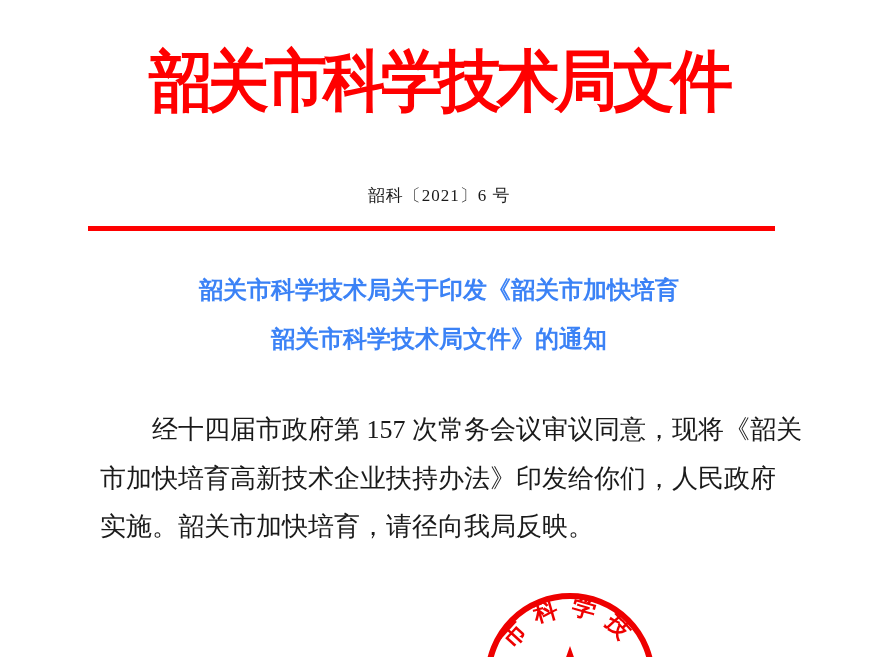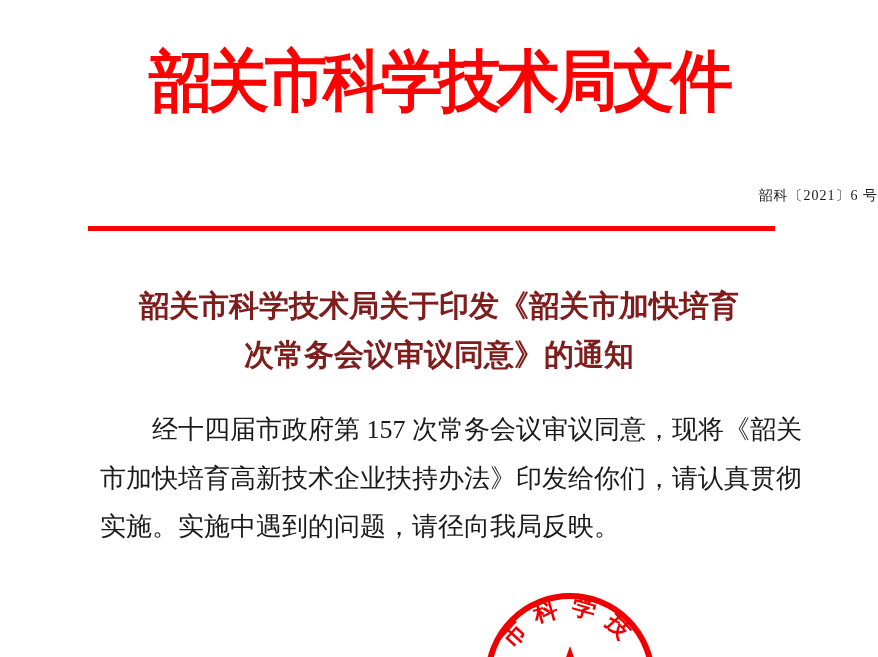--- a/index.html
+++ b/index.html
@@ -27,44 +27,44 @@
     letter-spacing: -4px;
     transform: scaleY(1.08);
     transform-origin: center top;
     white-space: nowrap;
   }
   .doc-number {
     position: absolute;
     top: 180px;
     left: 0;
     right: 0;
-    text-align: right;
-    font-size: 14px;
+    text-align: center;
+    font-size: 17px;
     line-height: 32px;
     letter-spacing: 1px;
     color: #1a1a1a;
   }
   .red-rule {
     position: absolute;
     top: 226px;
     left: 88px;
     width: 687px;
     height: 5px;
     background: #fe0000;
   }
   .doc-title {
     position: absolute;
-    top: 281px;
+    top: 266px;
     left: 0;
     right: 0;
     text-align: center;
-    font-size: 30px;
+    font-size: 24px;
     line-height: 49px;
     font-weight: bold;
-    color: #7f1d1d;
+    color: #3b82f6;
   }
   .body-block {
     position: absolute;
     top: 406px;
     left: 100px;
     width: 678px;
     font-size: 26px;
     line-height: 48.5px;
     color: #1a1a1a;
   }
@@ -90,27 +90,27 @@
 <div class="page">
 
   <div class="agency-title">韶关市科学技术局文件</div>
 
   <div class="doc-number">韶科〔2021〕6 号</div>
 
   <div class="red-rule"></div>
 
   <div class="doc-title">
     <div>韶关市科学技术局关于印发《韶关市加快培育</div>
-    <div>次常务会议审议同意》的通知</div>
+    <div>韶关市科学技术局文件》的通知</div>
   </div>
 
   <div class="body-block">
     <div class="body-line indent">经十四届市政府第 157 次常务会议审议同意，现将《韶关</div>
-    <div class="body-line">市加快培育高新技术企业扶持办法》印发给你们，请认真贯彻</div>
-    <div class="body-line">实施。实施中遇到的问题，请径向我局反映。</div>
+    <div class="body-line">市加快培育高新技术企业扶持办法》印发给你们，人民政府</div>
+    <div class="body-line">实施。韶关市加快培育，请径向我局反映。</div>
   </div>
 
   <div class="seal">
     <svg viewBox="0 0 200 200" xmlns="http://www.w3.org/2000/svg" xmlns:xlink="http://www.w3.org/1999/xlink">
       <circle cx="100" cy="100" r="82" fill="none" stroke="#ee0000" stroke-width="6"></circle>
       <path id="sealArc" d="M 37 100 A 63 63 0 0 1 163 100" fill="none"></path>
       <text class="seal-arc-text" font-size="24" fill="#ee0000" letter-spacing="11">
         <textPath xlink:href="#sealArc" href="#sealArc" startOffset="50%" text-anchor="middle">市科学技</textPath>
       </text>
       <polygon fill="#ee0000" points="100,68 107.6,89.5 130.4,90.1 112.4,104 118.8,125.9 100,113 81.2,125.9 87.6,104 69.6,90.1 92.4,89.5"></polygon>

